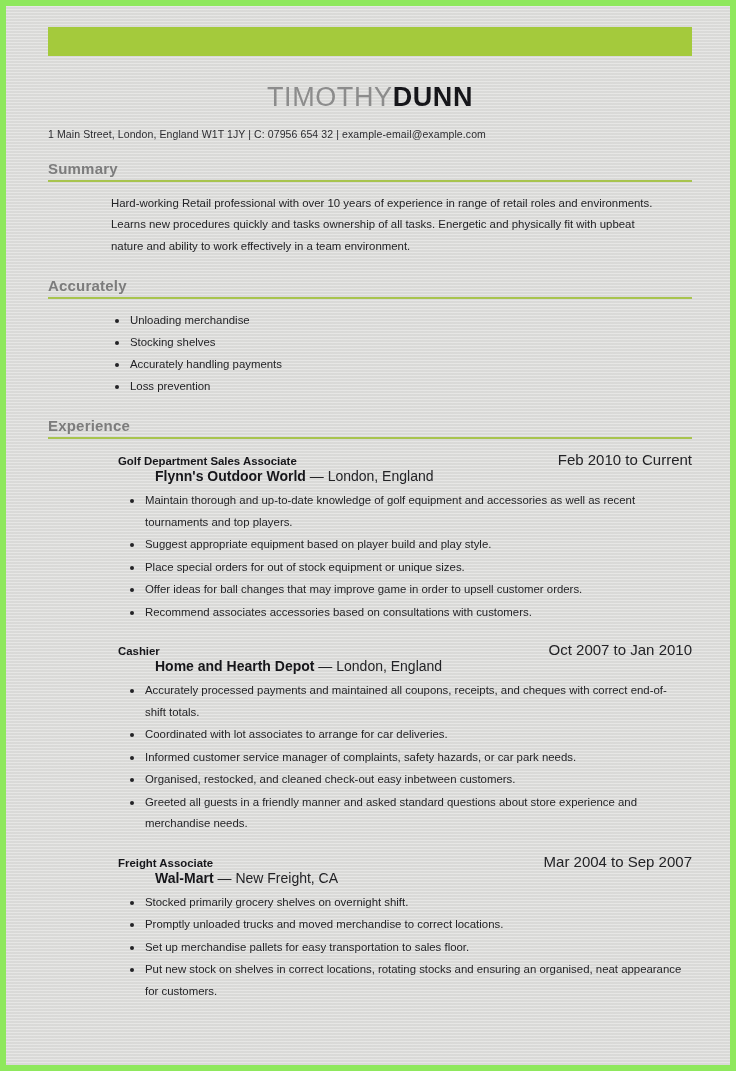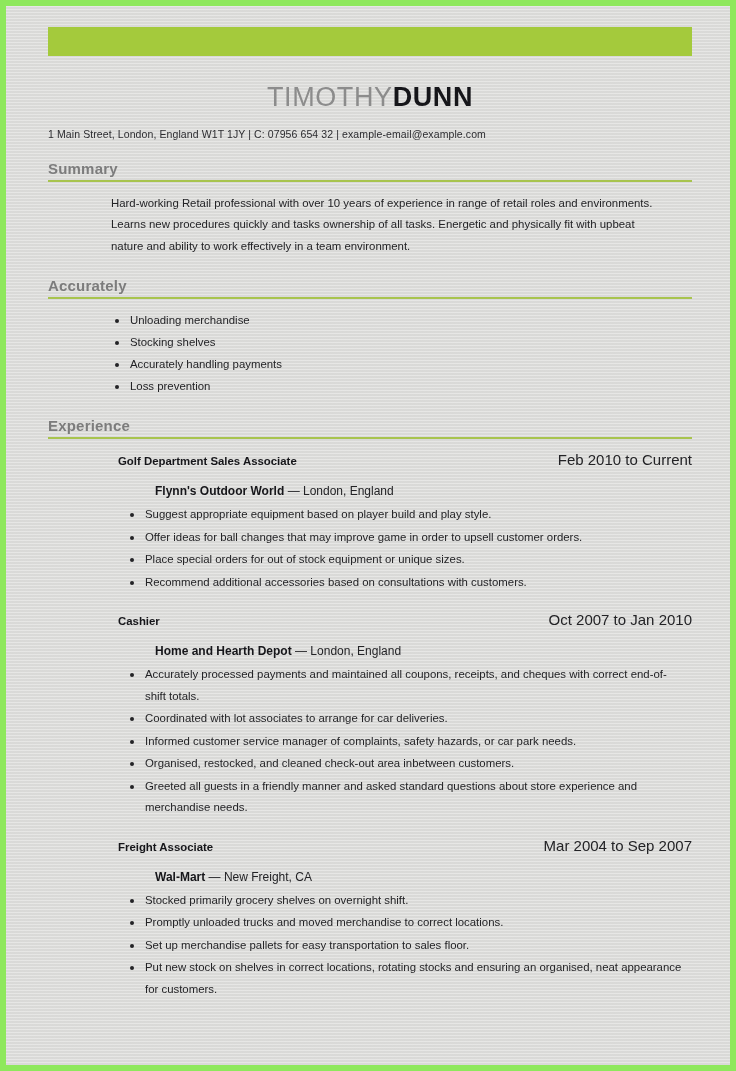--- a/index.html
+++ b/index.html
@@ -143,23 +143,23 @@
     font-size: 11.4px;
     font-weight: bold;
     color: #16161a;
   }
   .job-dates {
     font-size: 15px;
     color: #232326;
     white-space: nowrap;
   }
   .job-company {
-    font-size: 12px;
-    color: #232326;
-    margin-top: 16px;
+    font-size: 14px;
+    color: #232326;
+    margin-top: 0;
     padding-left: 37px;
   }
   .job-company .co {
     font-weight: bold;
     color: #16161a;
   }
   .job-bullets {
     margin: 6px 0 0 0;
     padding: 0;
     list-style: none;
@@ -224,38 +224,39 @@
       <div class="rule"></div>
       <div class="exp-body">
 
         <div class="job">
           <div class="job-head">
             <span class="job-title">Golf Department Sales Associate</span>
             <span class="job-dates">Feb 2010 to Current</span>
           </div>
           <div class="job-company"><span class="co">Flynn's Outdoor World</span><span> — </span><span>London, England</span></div>
           <ul class="job-bullets">
+            <li>Maintain thorough and up-to-date knowledge of golf equipment and accessories as well as recent tournaments and top players.</li>
             <li>Suggest appropriate equipment based on player build and play style.</li>
+            <li>Place special orders for out of stock equipment or unique sizes.</li>
             <li>Offer ideas for ball changes that may improve game in order to upsell customer orders.</li>
-            <li>Place special orders for out of stock equipment or unique sizes.</li>
-            <li>Recommend additional accessories based on consultations with customers.</li>
+            <li>Recommend associates accessories based on consultations with customers.</li>
           </ul>
         </div>
 
         <div class="job">
           <div class="job-head">
             <span class="job-title">Cashier</span>
             <span class="job-dates">Oct 2007 to Jan 2010</span>
           </div>
           <div class="job-company"><span class="co">Home and Hearth Depot</span><span> — </span><span>London, England</span></div>
           <ul class="job-bullets">
             <li>Accurately processed payments and maintained all coupons, receipts, and cheques with correct end-of-shift totals.</li>
             <li>Coordinated with lot associates to arrange for car deliveries.</li>
             <li>Informed customer service manager of complaints, safety hazards, or car park needs.</li>
-            <li>Organised, restocked, and cleaned check-out area inbetween customers.</li>
+            <li>Organised, restocked, and cleaned check-out easy inbetween customers.</li>
             <li>Greeted all guests in a friendly manner and asked standard questions about store experience and merchandise needs.</li>
           </ul>
         </div>
 
         <div class="job">
           <div class="job-head">
             <span class="job-title">Freight Associate</span>
             <span class="job-dates">Mar 2004 to Sep 2007</span>
           </div>
           <div class="job-company"><span class="co">Wal-Mart</span><span> — </span><span>New Freight, CA</span></div>

